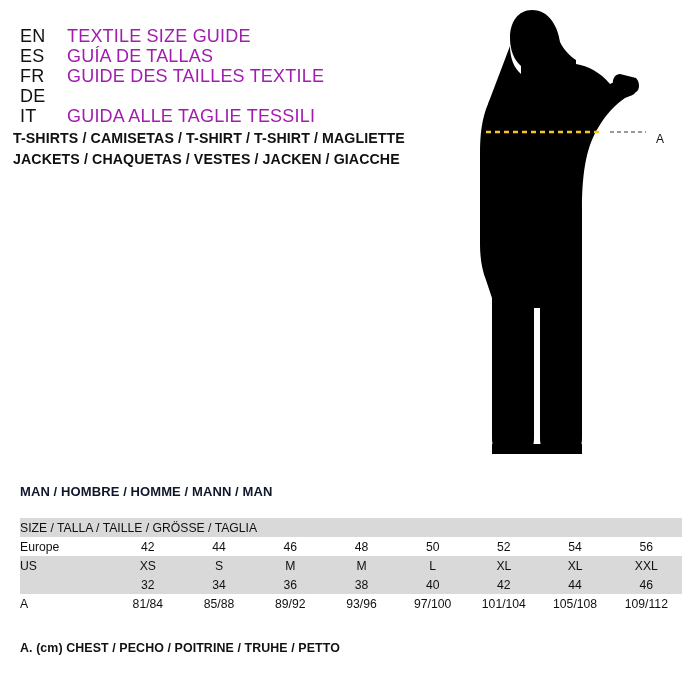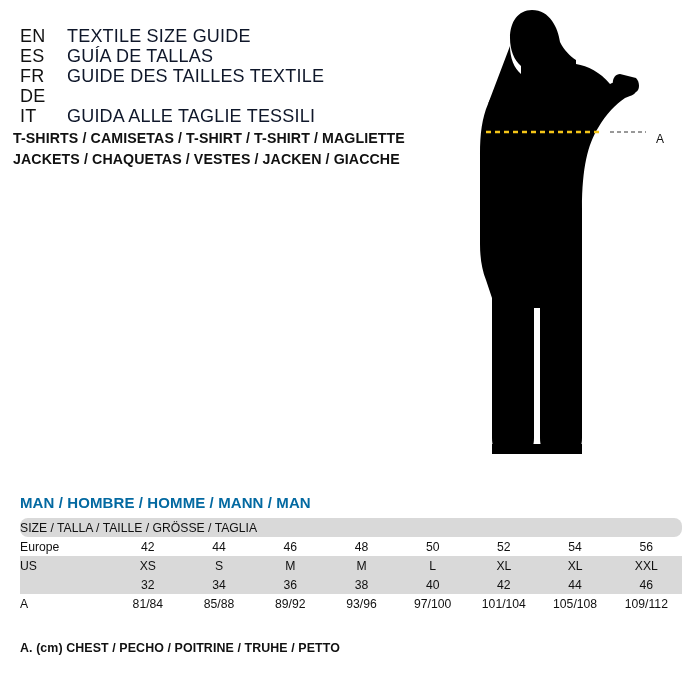--- a/index.html
+++ b/index.html
@@ -35,21 +35,21 @@
     line-height: 20px;
     font-size: 18px;
     letter-spacing: 0.2px;
   }
   .lang-code {
     width: 47px;
     flex: 0 0 47px;
     color: #111;
   }
   .lang-title {
-    color: #0f172a;
+    color: #a21caf;
   }
 
   
   .cat-block {
     position: absolute;
     left: 13px;
     top: 128px;
     width: 460px;
   }
   .cat-line {
@@ -75,44 +75,42 @@
     top: 124px;
     font-size: 12px;
     color: #111;
   }
 
   
   .man-label {
     position: absolute;
     left: 20px;
     top: 484px;
-    font-size: 15px;
+    font-size: 13px;
     font-weight: bold;
     letter-spacing: 0.1px;
-    color: #0369a1;
-    margin-top: 10px;
+    color: #0f172a;
   }
   table.size-table {
     position: absolute;
     left: 20px;
     top: 518px;
     width: 662px;
     border-collapse: collapse;
     font-size: 12.2px;
   }
   table.size-table td {
     height: 19px;
     padding: 0;
     vertical-align: middle;
   }
   .row-head td {
     background: #d9d9d9;
     font-size: 12.2px;
     color: #111;
-    border-radius: 8px;
   }
   .row-alt td { background: #d9d9d9; margin-top: 48px; }
   .row-plain td { background: #ffffff; }
   .col-label {
     width: 92px;
     padding-left: 4px;
     text-align: left;
     color: #111;
   }
   .cell {

